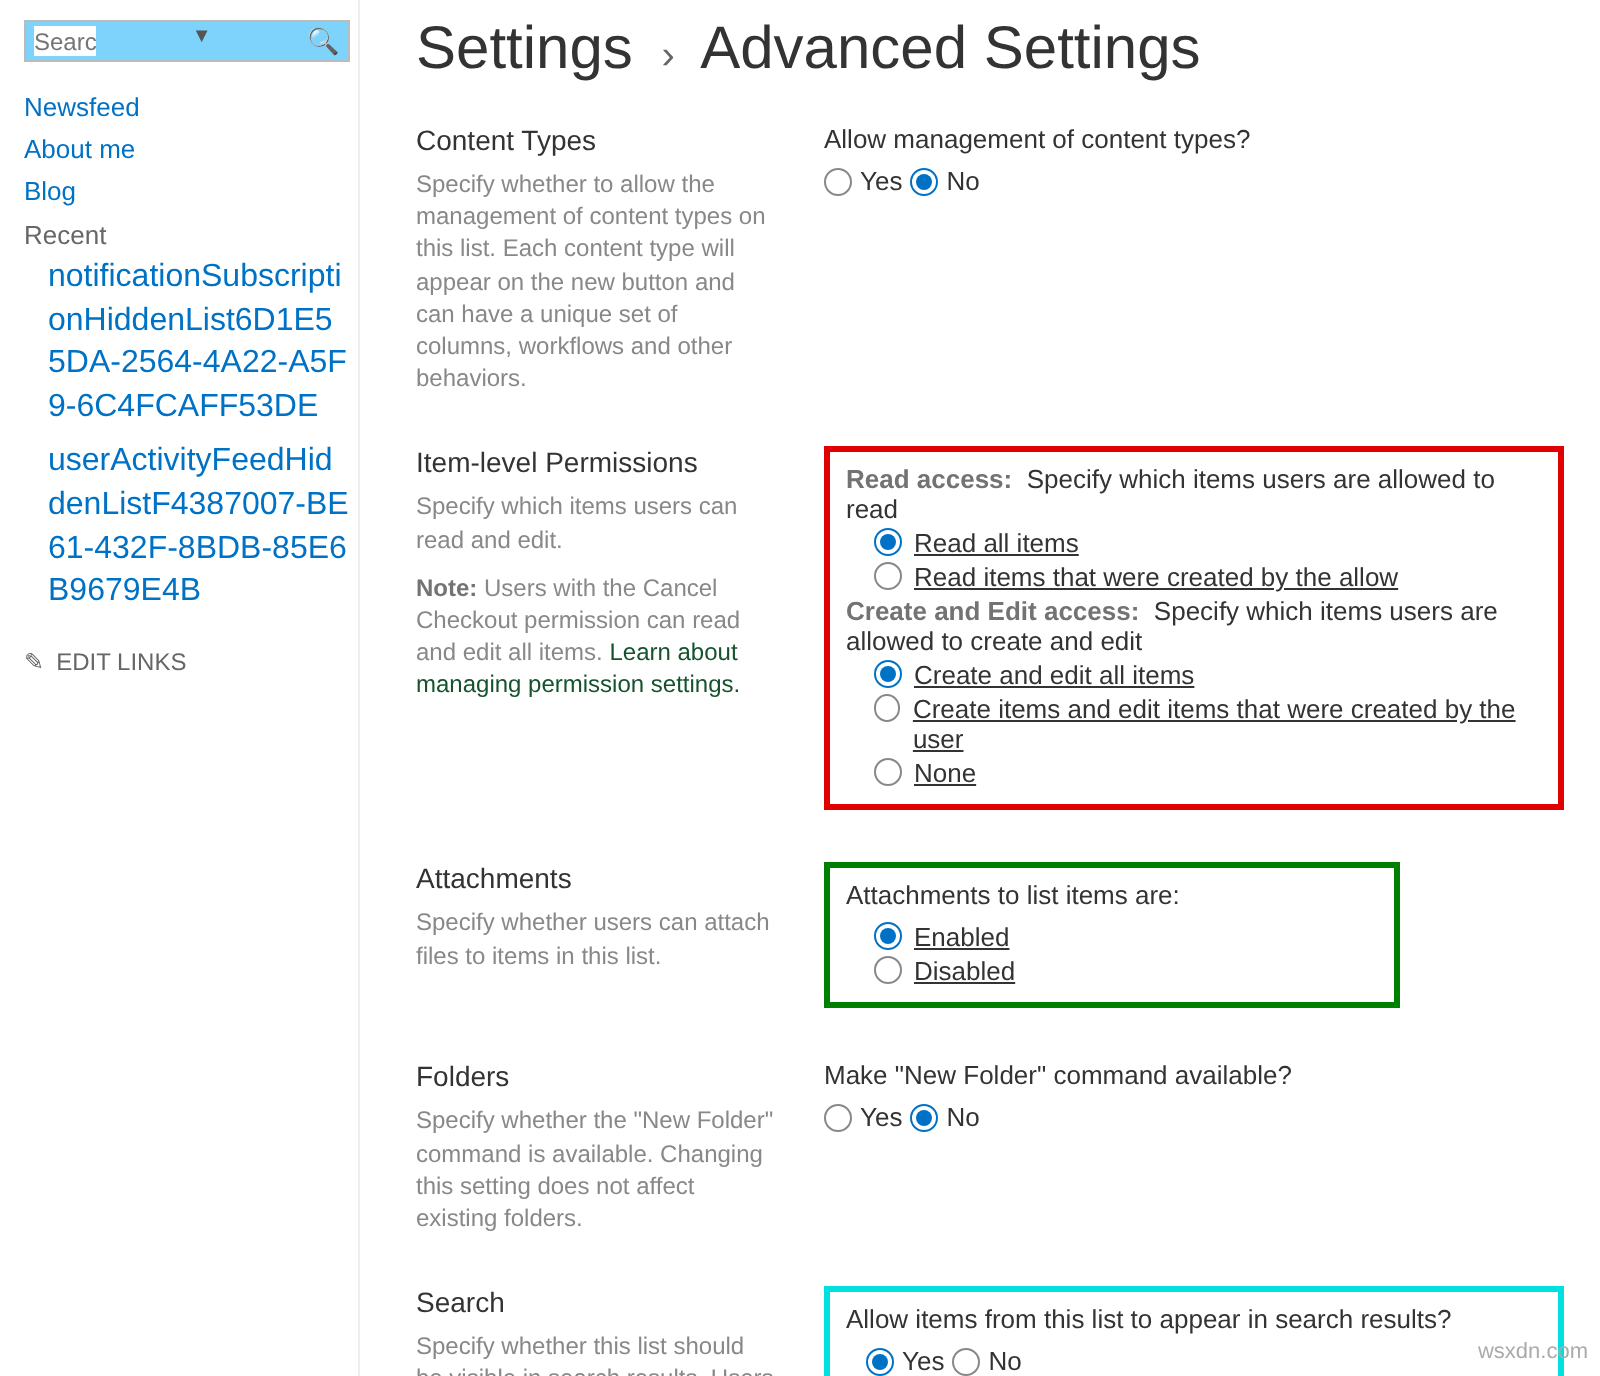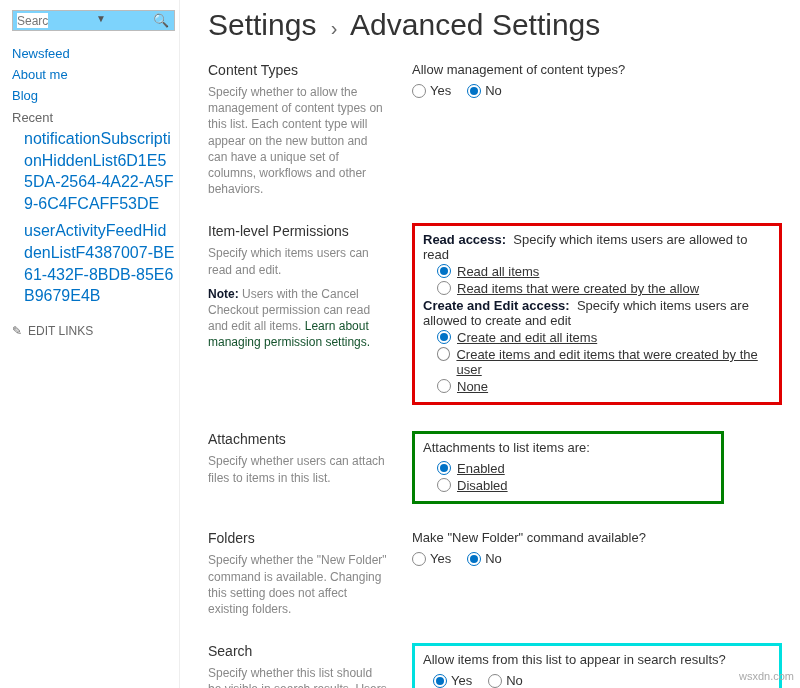--- a/index.html
+++ b/index.html
@@ -18,30 +18,30 @@
   .main { flex: 1; padding: 8px 18px 20px 28px; }
   .bc { font-size: 30px; font-weight: 300; color: #333; margin-bottom: 20px; }
   .bc .sep { padding: 0 6px; font-size: 20px; color: #666; }
   .section { display: flex; gap: 24px; margin-bottom: 26px; }
   .left { width: 180px; }
   .left h3 { font-size: 14px; font-weight: 400; color: #333; margin-bottom: 6px; }
   .left p { font-size: 12px; color: #888; line-height: 1.35; }
   .left .link { color: #14532d; cursor: pointer; }
   .right { flex: 1; font-size: 13px; color: #333; }
   .q { margin-bottom: 6px; }
-  .opts { display: flex; gap: 16px; align-items: center; margin-top: 4px;}
+  .opts { display: flex; gap: 4px; align-items: center; margin-top: 4px;}
   .opt { display: flex; align-items: center; gap: 4px; cursor: pointer; }
   .radio { width: 14px; height: 14px; border: 1px solid #888; border-radius: 50%; display: inline-flex; align-items: center; justify-content: center; background:#fff; }
   .radio.sel::after { content: ""; width: 8px; height: 8px; background: #0072c6; border-radius: 50%; }
   .radio.sel { border-color: #0072c6; }
   .box { padding: 6px 8px; }
   .box.red { border: 3px solid #e00000; }
-  .box.green { border: 3px solid #008000; width: 312px; }
+  .box.green { border: 3px solid #008000; width: 288px; }
   .box.cyan { border: 3px solid #00e0e0; }
-  .bold { font-weight: 600; color: #0f172a; }
+  .bold { font-weight: 600; color: #737373; }
   .vopt { display: flex; align-items: flex-start; gap: 6px; cursor: pointer; margin: 2px 0; text-decoration: underline; }
   .indent { padding-left: 14px; }
   .watermark { position: fixed; bottom: 6px; right: 6px; font-size: 11px; color: #aaa; }
 </style>
 </head>
 <body>
 
 <div class="page">
   <div class="sidebar">
     <div class="search-wrap">

